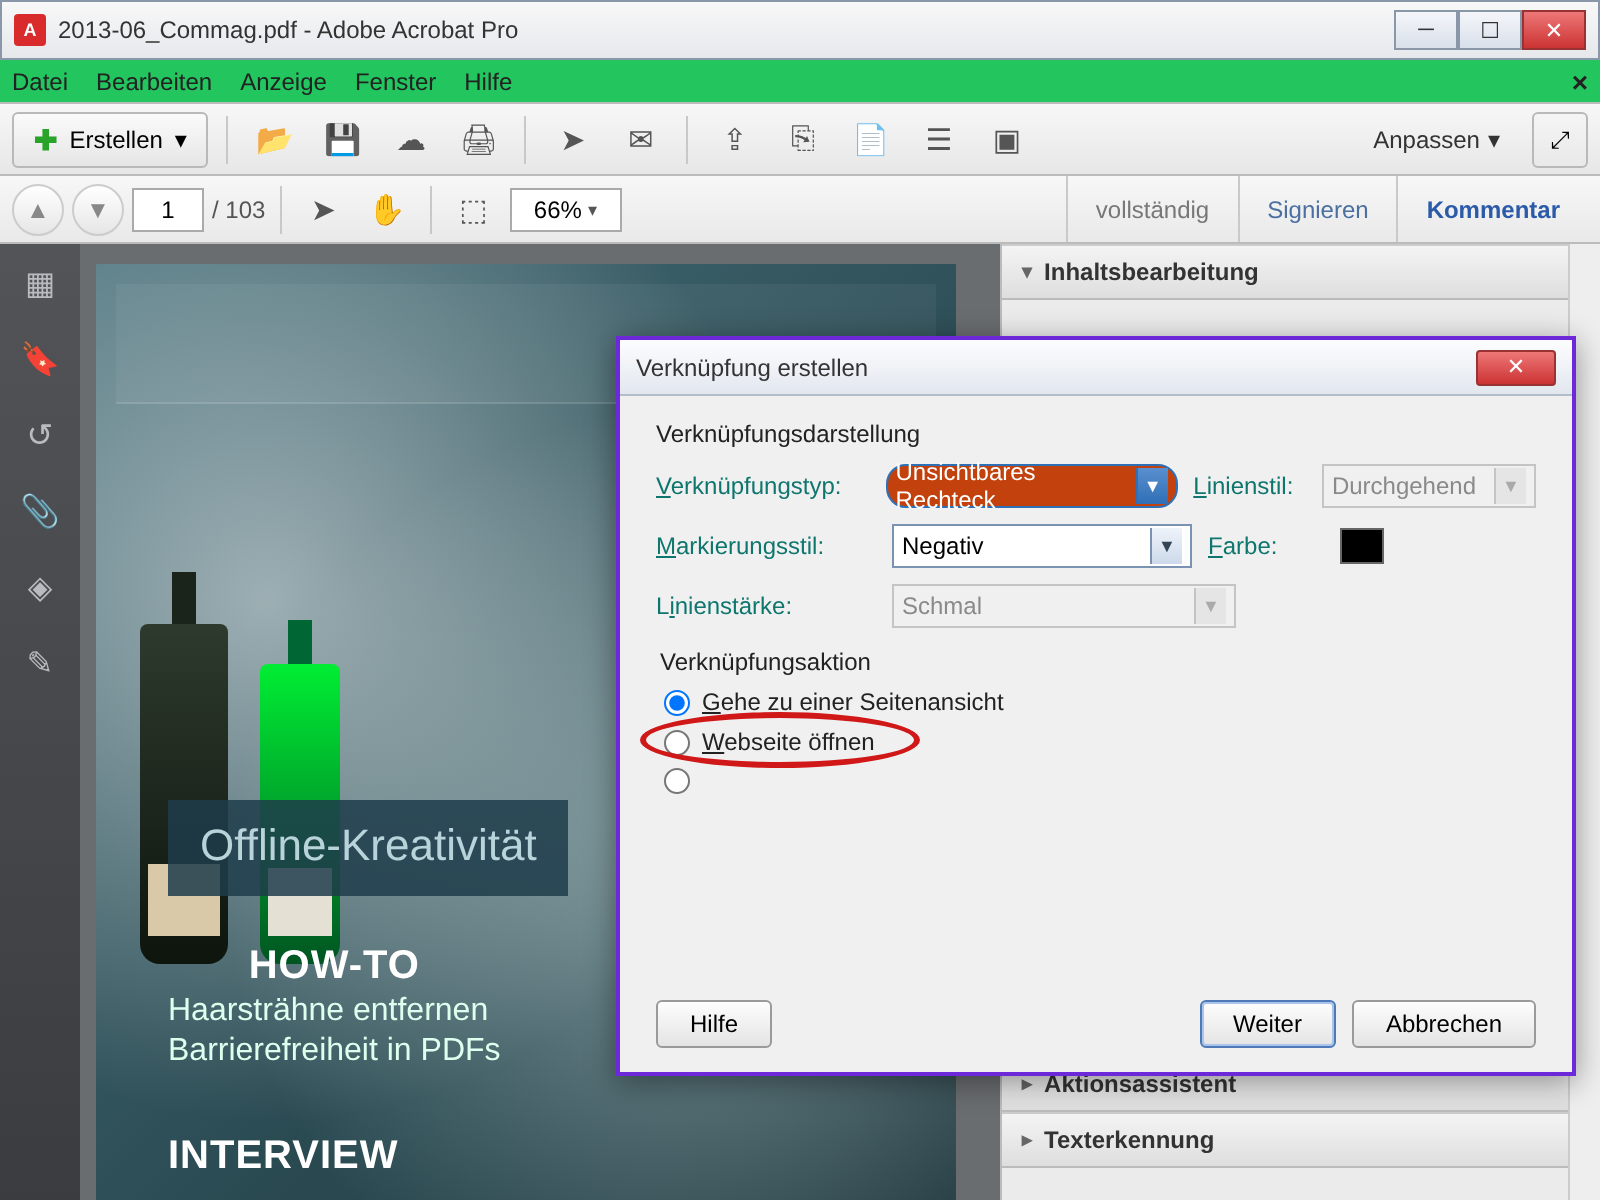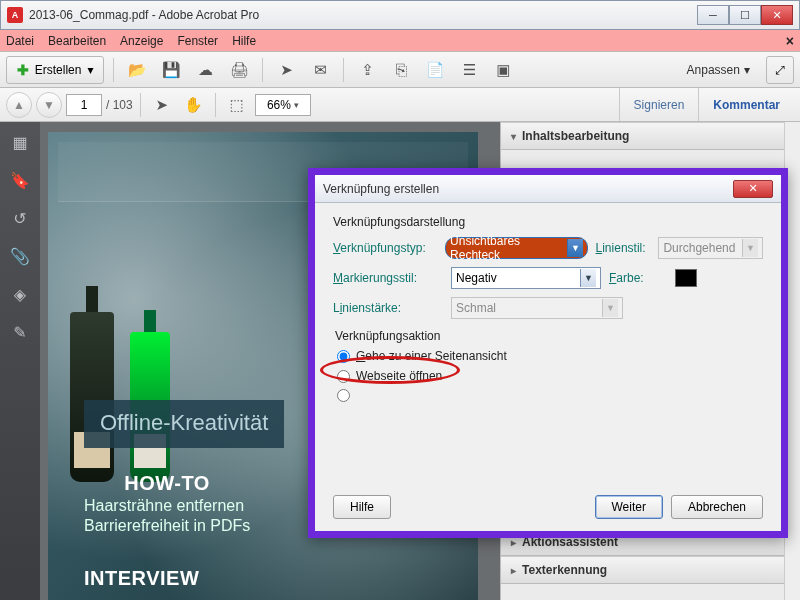--- a/index.html
+++ b/index.html
@@ -7,21 +7,21 @@
 
   
   .titlebar { height: 30px; background: linear-gradient(#f8f8f8,#e6e8ec); border: 1px solid #8a97a8; display: flex; align-items: center; padding: 0 6px; }
   .titlebar .pdf-icon { width:16px; height:16px; background:#d92b2b; margin-right:6px; display:flex; align-items:center; justify-content:center; color:#fff; font-size:9px; font-weight:bold; border-radius:2px; }
   .titlebar .title { flex:1; color:#333; }
   .winbtns { display:flex; gap:0; }
   .winbtns div { width:32px; height:20px; border:1px solid #8a97a8; background:linear-gradient(#f4f6fa,#d9e0ea); display:flex; align-items:center; justify-content:center; font-size:11px; color:#333; }
   .winbtns .close { background:linear-gradient(#e77,#c33); color:#fff; border-color:#933; }
 
   
-  .menubar { height:22px; background:#fca5a5; border-bottom:1px solid #bbb; display:flex; align-items:center; padding:0 6px; gap:14px; }
+  .menubar { height:22px; background:#22c55e; border-bottom:1px solid #bbb; display:flex; align-items:center; padding:0 6px; gap:14px; }
   .menubar span { color:#222; }
   .menubar .closex { margin-left:auto; font-weight:bold; font-size:14px; }
 
   
   .toolbar { height:36px; background:linear-gradient(#f7f7f7,#e7e7e7); border-bottom:1px solid #bbb; display:flex; align-items:center; padding:0 6px; gap:6px; }
   .tbtn { width:28px; height:28px; border:1px solid transparent; border-radius:3px; display:flex; align-items:center; justify-content:center; font-size:15px; color:#555; }
   .sep { width:1px; height:24px; background:#c8c8c8; margin:0 3px; }
   .create-btn { height:28px; border:1px solid #b9b9b9; border-radius:3px; background:linear-gradient(#fafafa,#e6e6e6); display:flex; align-items:center; padding:0 10px; gap:6px; }
   .create-btn .plus { color:#29a329; font-weight:bold; font-size:14px; }
   .anpassen { margin-left:auto; display:flex; align-items:center; gap:4px; color:#333; }
@@ -63,21 +63,21 @@
   .howto .l { font-size:16px; color:#dfe; margin-top:2px; }
   .intv { position:absolute; left:36px; top:435px; color:#fff; font-size:20px; font-weight:700; letter-spacing:.5px;}
 
   .rightpanel { width:300px; background:#ebebeb; border-left:1px solid #bbb; }
   .panel-head { height:28px; background:linear-gradient(#f4f4f4,#dedede); border-top:1px solid #ccc; border-bottom:1px solid #bbb; display:flex; align-items:center; padding:0 10px; gap:6px; color:#333; font-weight:600; }
   .panel-head .tri { color:#666; font-size:10px; }
   .panel-scroll { width:16px; background:#eee; border-left:1px solid #ccc; }
   .rp-wrap { display:flex; height:100%; }
 
   
-  .dialog { position:absolute; left:308px; top:168px; width:480px; height:370px; background:#f0f0f0; border:7px solid #6d28d9; box-shadow:0 3px 14px rgba(0,0,0,.4); }
+  .dialog { position:absolute; left:308px; top:168px; width:480px; height:370px; background:#f0f0f0; border:2px solid #6d28d9; box-shadow:0 3px 14px rgba(0,0,0,.4); }
   .dlg-title { height:28px; background:linear-gradient(#fdfdfe,#e2e7ef); border-bottom:1px solid #b3bdca; display:flex; align-items:center; padding:0 8px; color:#333; }
   .dlg-title .x { margin-left:auto; width:40px; height:18px; background:linear-gradient(#e77,#c33); border:1px solid #933; border-radius:2px; color:#fff; display:flex; align-items:center; justify-content:center; font-size:11px; }
   .dlg-body { padding:12px 18px; }
   .group-label { color:#222; margin-bottom:8px; }
   .row { display:flex; align-items:center; margin:8px 0; gap:8px; }
   .lbl { width:110px; text-align:left; color:#0f766e; }
   .lbl u { text-decoration:underline; }
   .sel { height:22px; border:1px solid #7a93b2; background:#fff; display:flex; align-items:center; padding:0 4px; font-size:12px; }
   .sel.hl { background:#c2410c; color:#fff; border-color:#2f6fb5;border-radius:10px; }
   .sel .dd { margin-left:auto; width:16px; height:18px; background:linear-gradient(#eef3fa,#cdd9ea); border-left:1px solid #7a93b2; display:flex; align-items:center; justify-content:center; color:#345; font-size:9px;}
@@ -152,20 +152,21 @@
   <div class="sep"></div>
   <div class="tbtn">➤</div>
   <div class="tbtn">✋</div>
   <div class="sep"></div>
   <div class="tbtn">⬚</div>
   <div class="zoomfield">
       <span>66%</span>
       <span style="font-size:9px;color:#555">▾</span>
     </div>
   <div class="rightlinks">
+    <div style="color:#777">vollständig</div>
     <div>Signieren</div>
     <div>Kommentar</div>
   </div>
 </div>
 
 <div class="content">
   <div class="leftbar">
     <div>▦</div>
     <div>🔖</div>
     <div>↺</div>

